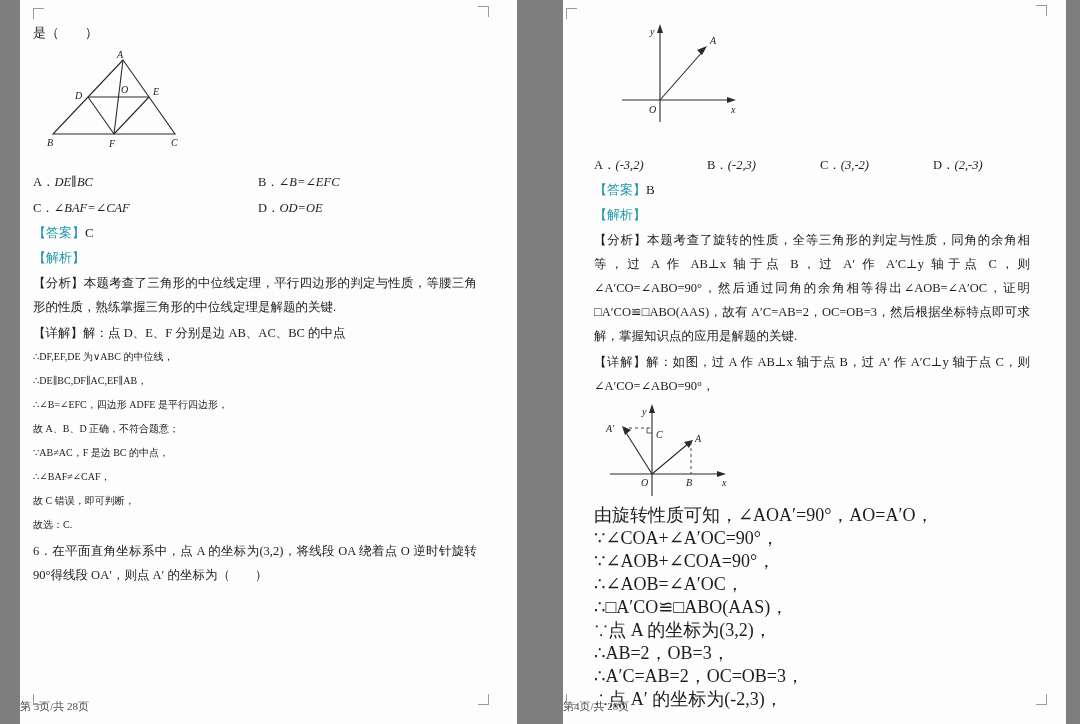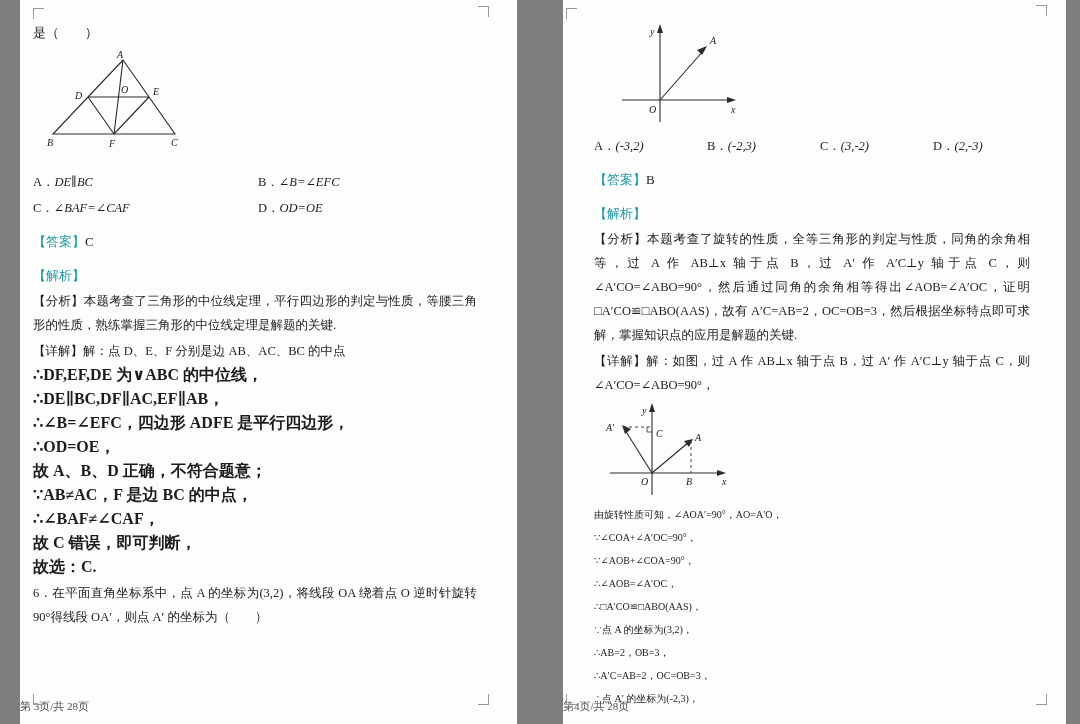--- a/index.html
+++ b/index.html
@@ -17,30 +17,30 @@
   .page-right{left:563px;width:503px;padding:18px 20px 0 31px;}
 
   .stem{font-size:13px;line-height:18px;}
   .fig{display:block;}
   .fig-tri{margin:6px 0 2px 14px;}
   .fig-axes1{margin:2px 0 2px 18px;}
   .fig-axes2{margin:4px 0 2px 6px;}
 
   .options{display:grid;grid-template-columns:225px 1fr;row-gap:5px;
            font-size:12.5px;line-height:21px;margin-top:22px;}
-  .roptions{display:flex;font-size:12.5px;line-height:21px;margin-top:4px;}
+  .roptions{display:flex;font-size:12.5px;line-height:21px;margin-top:23px;}
   .ropt{width:113px;}
   .math{font-style:italic;}
 
-  .ansline{font-size:13px;line-height:22px;margin-top:12px;}
+  .ansline{font-size:13px;line-height:22px;margin-top:3px;}
   .teal{color:#1f98a5;}
 
   p.para{font-size:12.5px;line-height:24px;margin:2px 16px 0 0;text-align:justify;}
-  .sline{font-size:16px;line-height:24px;font-weight:bold;}
-  .rline{font-size:10px;line-height:23px;}
+  .sline{font-size:10px;line-height:24px;}
+  .rline{font-size:18px;line-height:23px;}
 
   .footer{
     position:absolute;bottom:10px;left:0;width:100%;
     text-align:left;font-size:11px;color:#4a4a4a;
   }
 
   .cm{position:absolute;width:10px;height:10px;}
   .cm-tl{border-top:1.5px solid #9a9a9a;border-left:1.5px solid #9a9a9a;}
   .cm-tr{border-top:1.5px solid #9a9a9a;border-right:1.5px solid #9a9a9a;}
   .cm-bl{border-bottom:1.5px solid #9a9a9a;border-left:1.5px solid #9a9a9a;}
@@ -82,21 +82,20 @@
     <span class="teal">【答案】</span><span>C</span>
   </div>
   <div class="ansline teal">【解析】</div>
 
   <p class="para">【分析】本题考查了三角形的中位线定理，平行四边形的判定与性质，等腰三角形的性质，熟练掌握三角形的中位线定理是解题的关键.</p>
   <p class="para">【详解】解：点 D、E、F 分别是边 AB、AC、BC 的中点</p>
 
   <div class="sline">∴DF,EF,DE 为∨ABC 的中位线，</div>
   <div class="sline">∴DE∥BC,DF∥AC,EF∥AB，</div>
   <div class="sline">∴∠B=∠EFC，四边形 ADFE 是平行四边形，</div>
-  <div class="sline">∴OD=OE，</div>
   <div class="sline">故 A、B、D 正确，不符合题意；</div>
   <div class="sline">∵AB≠AC，F 是边 BC 的中点，</div>
   <div class="sline">∴∠BAF≠∠CAF，</div>
   <div class="sline">故 C 错误，即可判断，</div>
   <div class="sline">故选：C.</div>
 
   <p class="para">6．在平面直角坐标系中，点 A 的坐标为(3,2)，将线段 OA 绕着点 O 逆时针旋转 90°得线段 OA′，则点 A′ 的坐标为（　　）</p>
 
   <div class="footer">第 3页/共 28页</div>
 </div>

